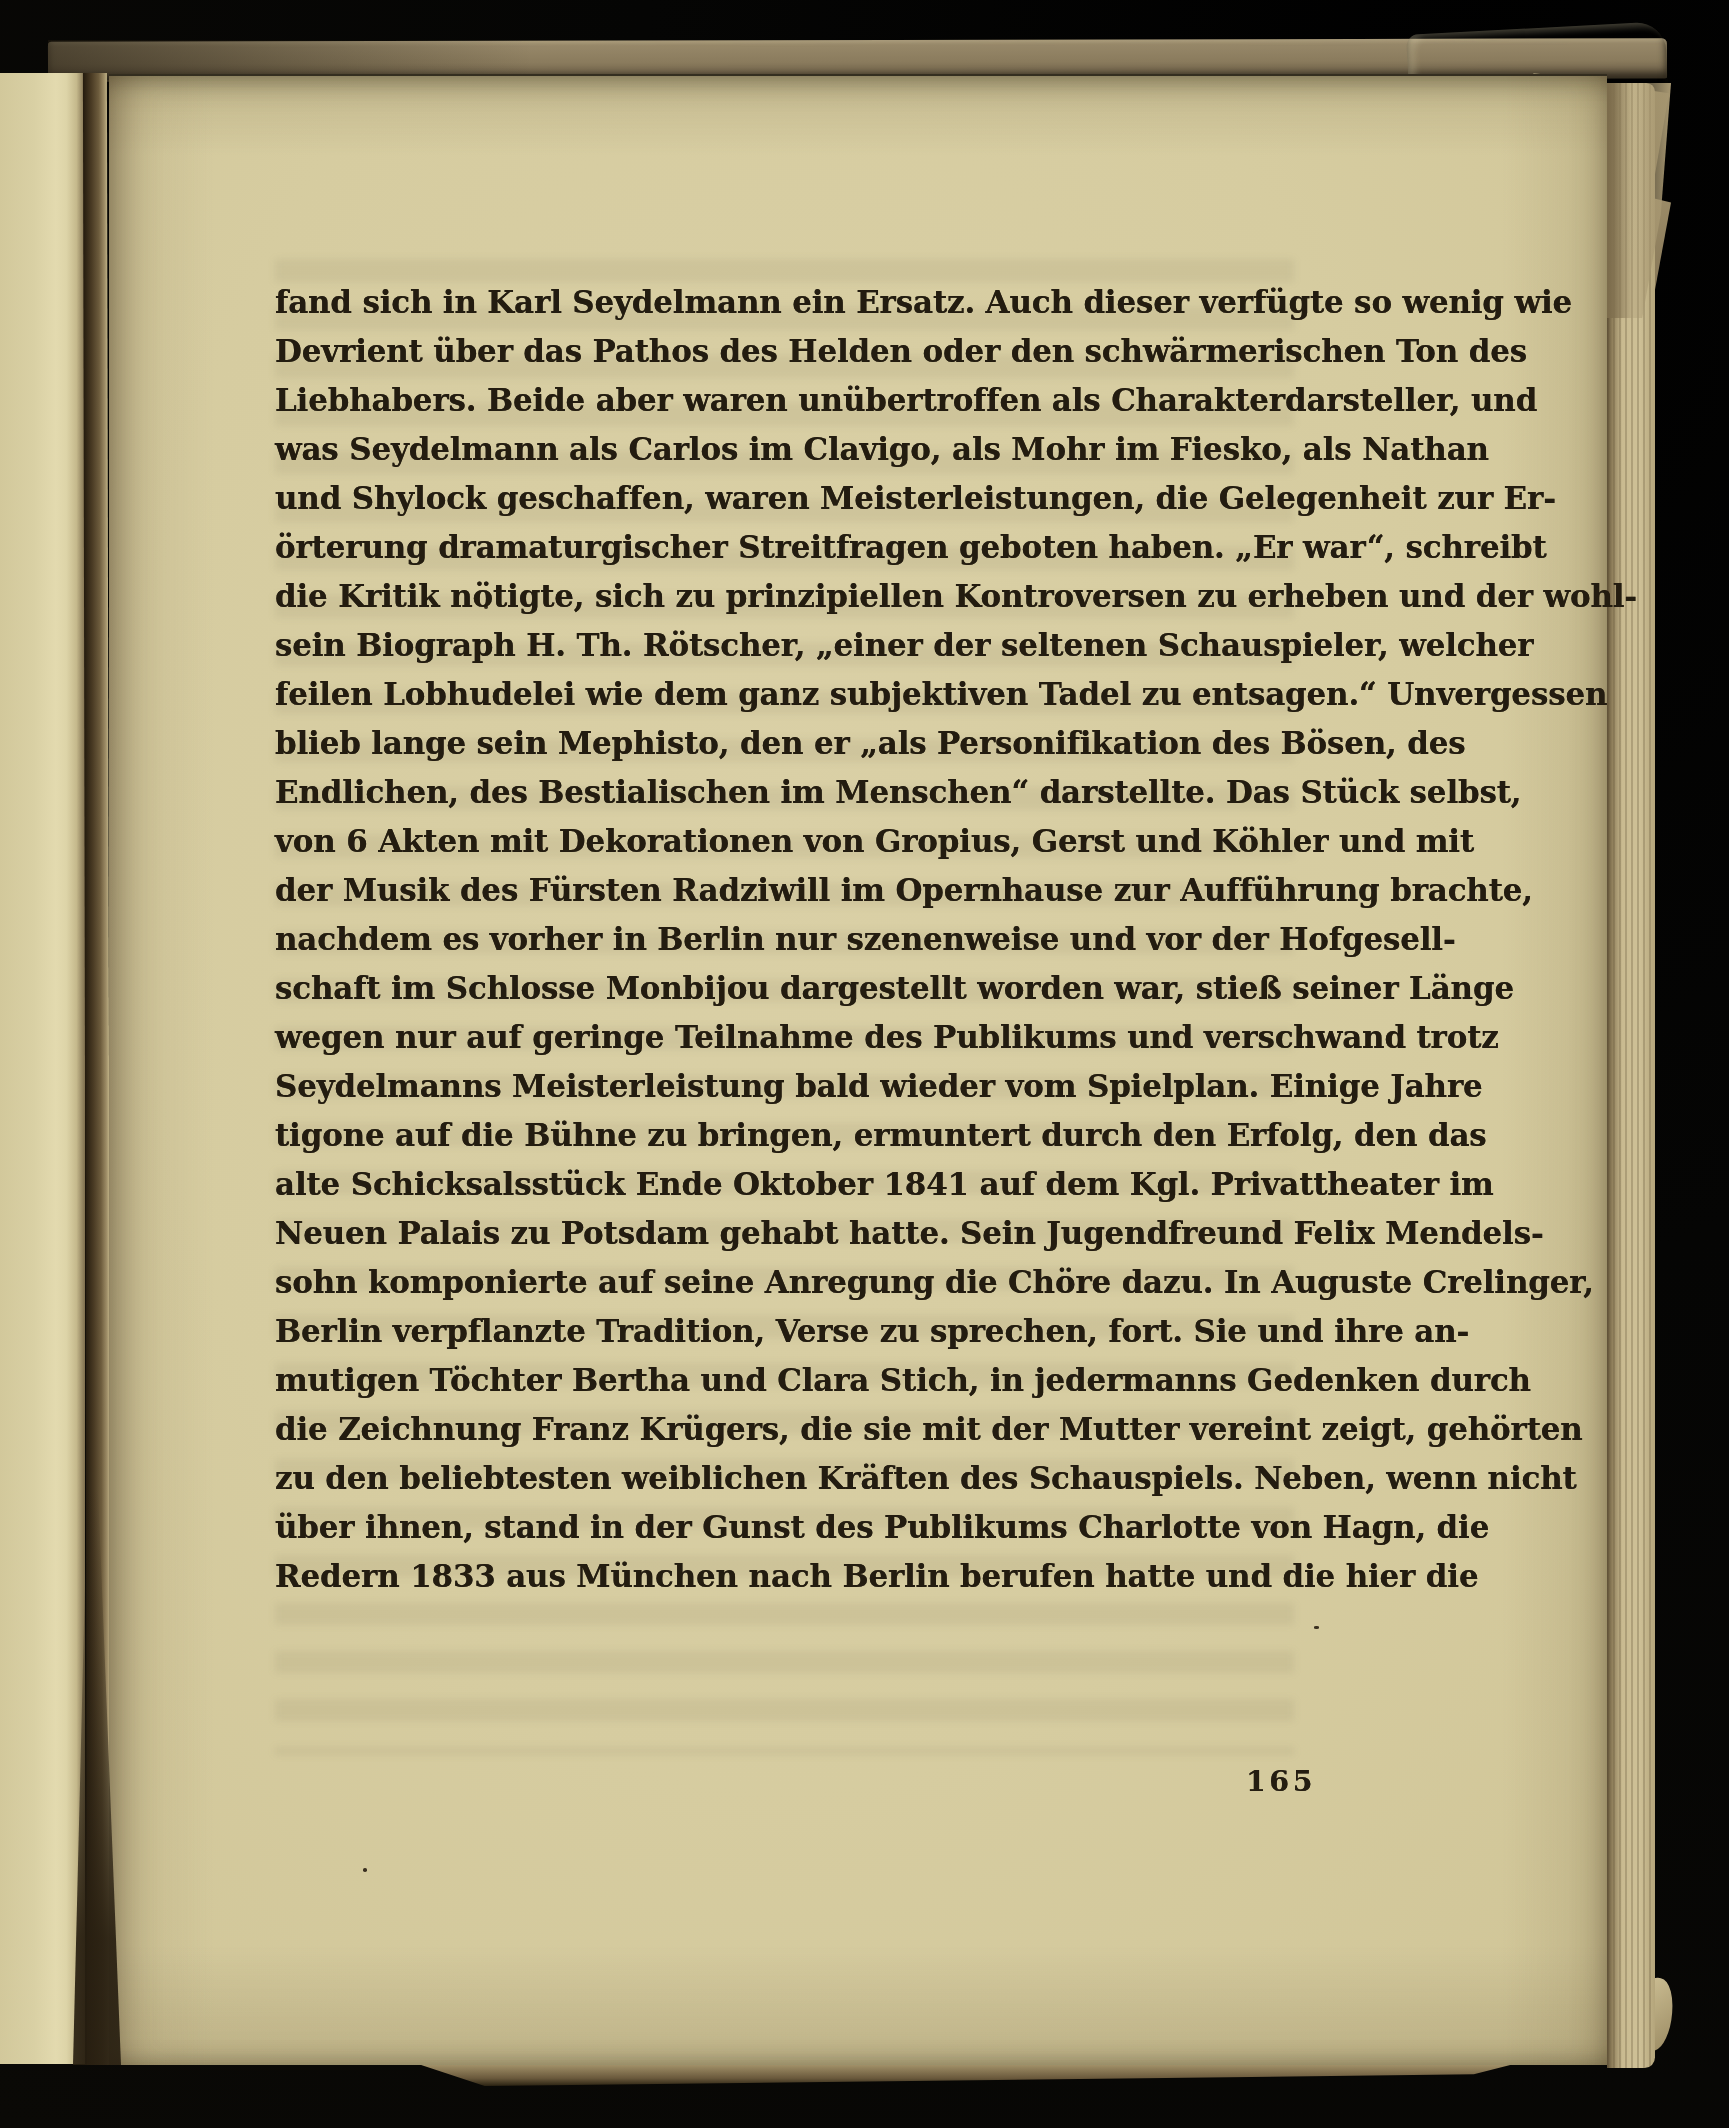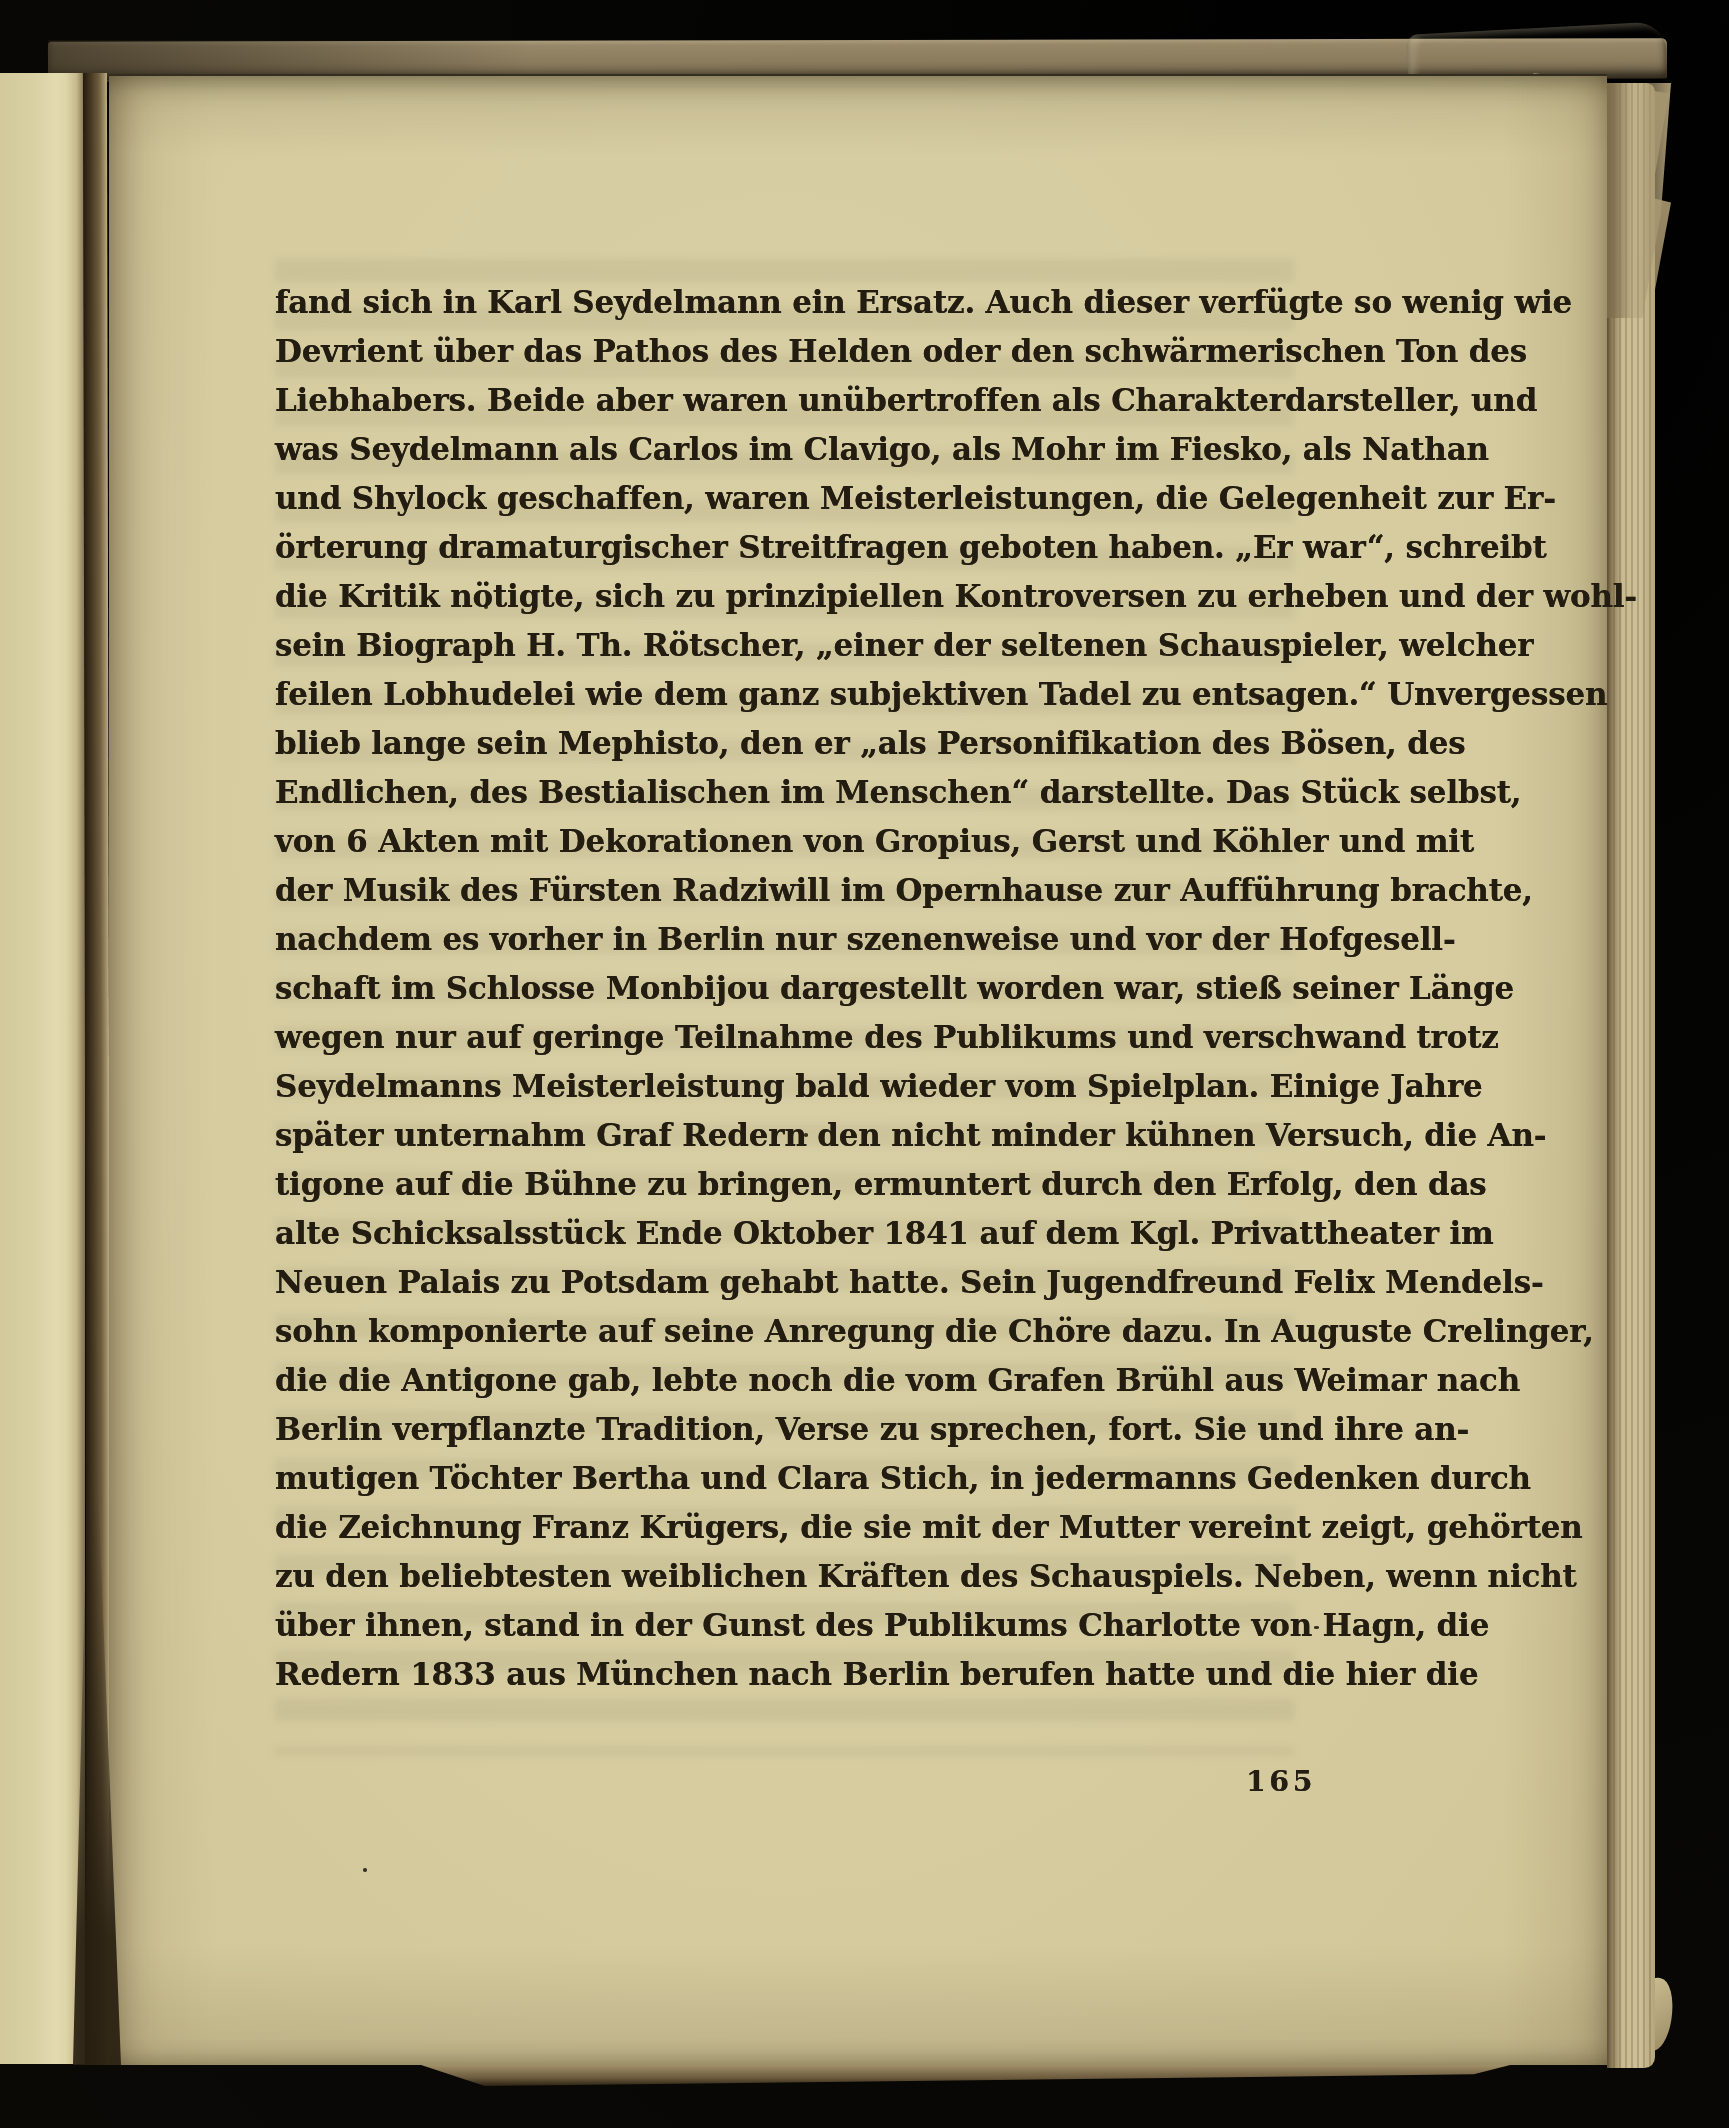--- a/index.html
+++ b/index.html
@@ -185,26 +185,24 @@
     <p>sein Biograph H. Th. Rötscher, „einer der seltenen Schauspieler, welcher</p>
     <p>feilen Lobhudelei wie dem ganz subjektiven Tadel zu entsagen.“ Unvergessen</p>
     <p>blieb lange sein Mephisto, den er „als Personifikation des Bösen, des</p>
     <p>Endlichen, des Bestialischen im Menschen“ darstellte. Das Stück selbst,</p>
     <p>von 6 Akten mit Dekorationen von Gropius, Gerst und Köhler und mit</p>
     <p>der Musik des Fürsten Radziwill im Opernhause zur Aufführung brachte,</p>
     <p>nachdem es vorher in Berlin nur szenenweise und vor der Hofgesell-</p>
     <p>schaft im Schlosse Monbijou dargestellt worden war, stieß seiner Länge</p>
     <p>wegen nur auf geringe Teilnahme des Publikums und verschwand trotz</p>
     <p>Seydelmanns Meisterleistung bald wieder vom Spielplan. Einige Jahre</p>
-    <p>später unternahm Graf Redern den nicht minder kühnen Versuch, die An-</p>
     <p>tigone auf die Bühne zu bringen, ermuntert durch den Erfolg, den das</p>
     <p>alte Schicksalsstück Ende Oktober 1841 auf dem Kgl. Privattheater im</p>
     <p>Neuen Palais zu Potsdam gehabt hatte. Sein Jugendfreund Felix Mendels-</p>
     <p>sohn komponierte auf seine Anregung die Chöre dazu. In Auguste Crelinger,</p>
-    <p>die die Antigone gab, lebte noch die vom Grafen Brühl aus Weimar nach</p>
     <p>Berlin verpflanzte Tradition, Verse zu sprechen, fort. Sie und ihre an-</p>
     <p>mutigen Töchter Bertha und Clara Stich, in jedermanns Gedenken durch</p>
     <p>die Zeichnung Franz Krügers, die sie mit der Mutter vereint zeigt, gehörten</p>
     <p>zu den beliebtesten weiblichen Kräften des Schauspiels. Neben, wenn nicht</p>
     <p>über ihnen, stand in der Gunst des Publikums Charlotte von Hagn, die</p>
     <p>Redern 1833 aus München nach Berlin berufen hatte und die hier die</p>
   </div>
 
   <div class="page-number">165</div>
 

